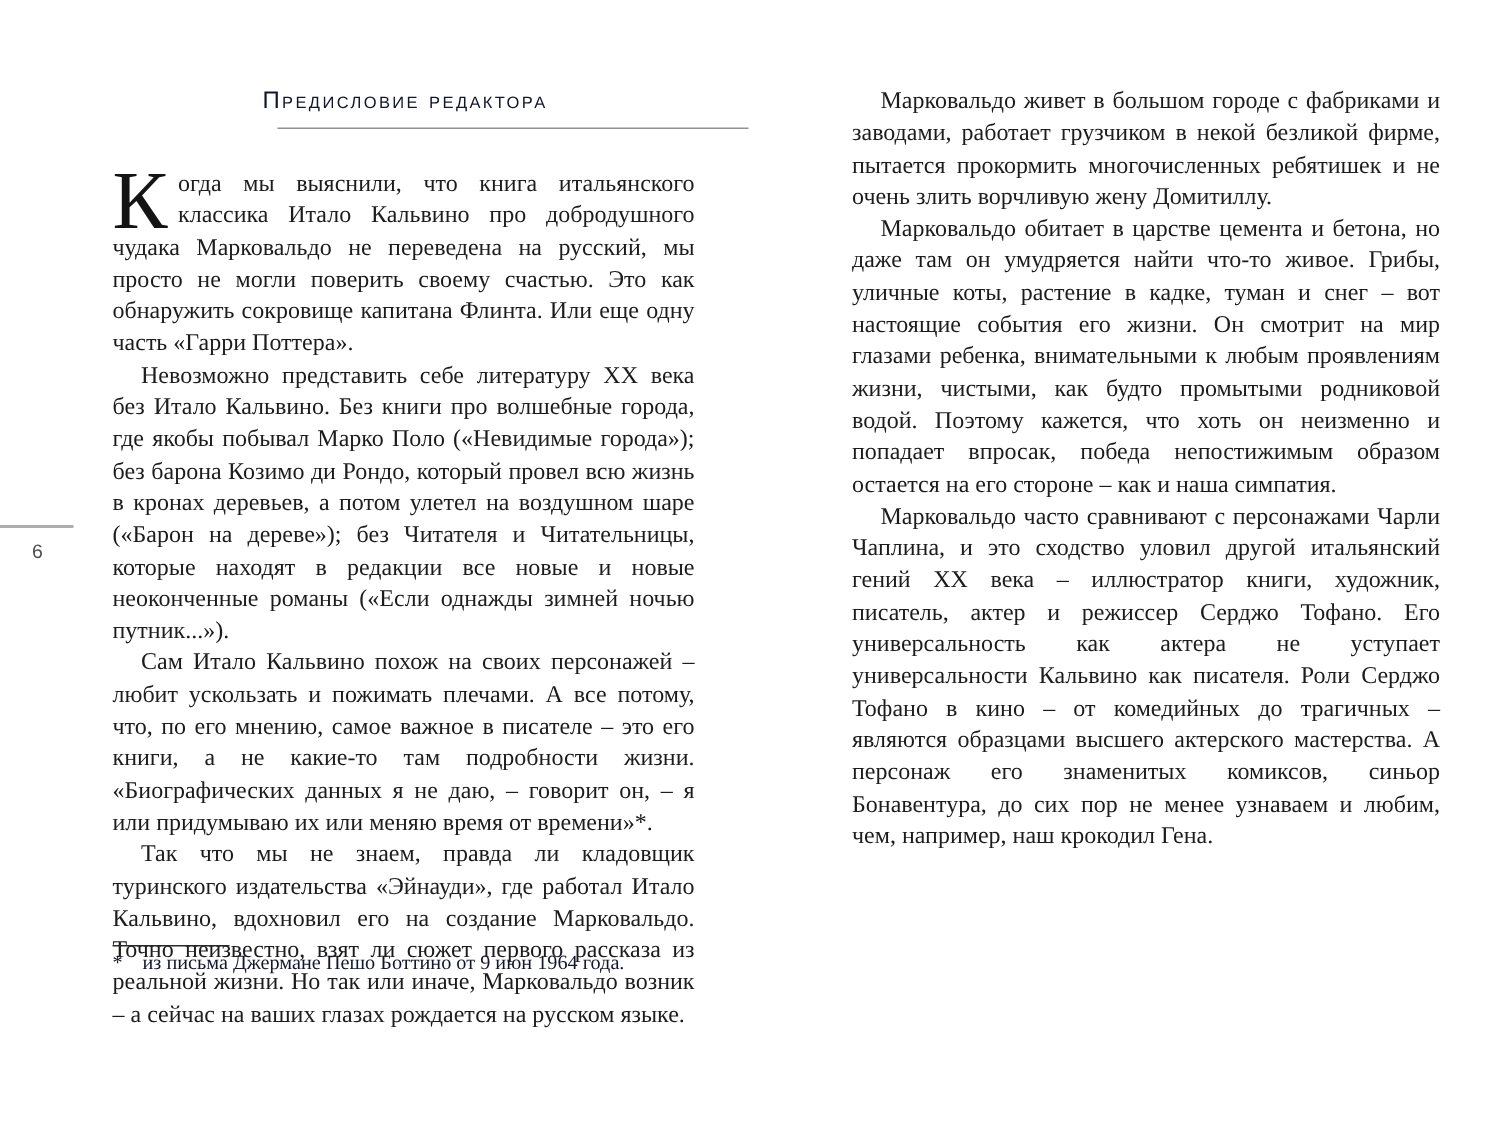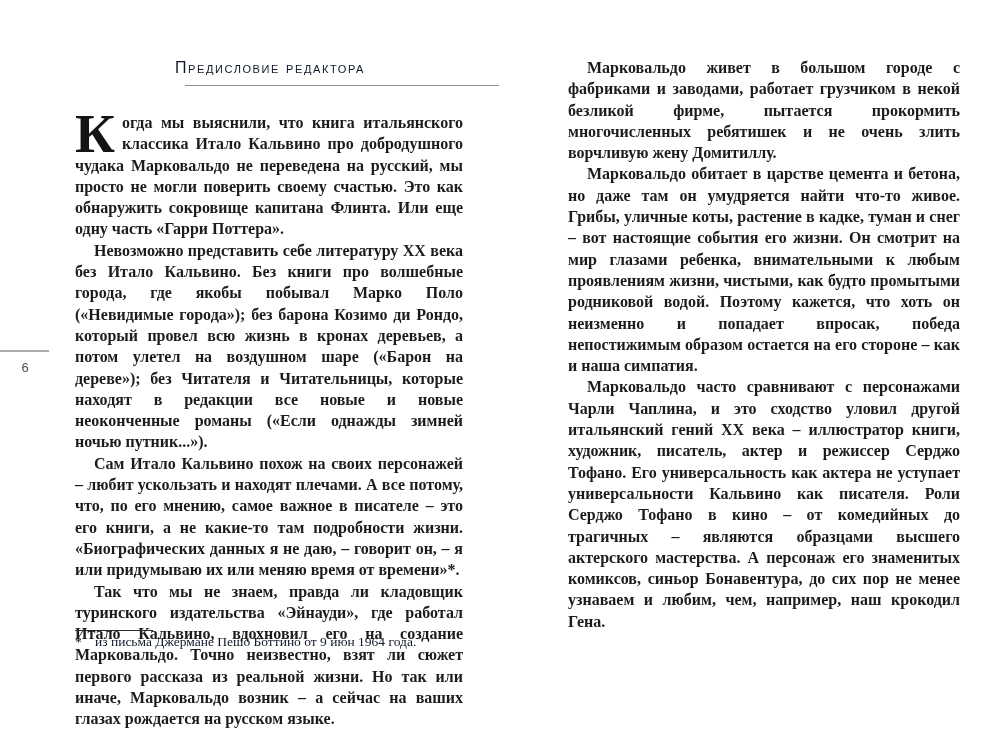--- a/index.html
+++ b/index.html
@@ -62,21 +62,20 @@
     font-size: 13px;
     color: #4f4f4f;
   }
 
   .body-col {
     position: absolute;
     text-align: justify;
     font-size: 16px;
     line-height: 21.3px;
     hyphens: auto;
-    font-weight: bold;
     -webkit-hyphens: auto;
   }
   .left-body {
     left: 75px;
     top: 112px;
     width: 388px;
   }
   .right-body {
     left: 568px;
     top: 57px;
@@ -128,21 +127,21 @@
   <div>
     <div class="chapter-header">Предисловие редактора</div>
     <div class="header-rule"></div>
 
     <div class="margin-rule"></div>
     <div class="page-number">6</div>
 
     <div class="body-col left-body">
       <p class="first-para"><span class="dropcap">К</span><span>огда мы выяснили, что книга итальянского классика Итало Кальвино про добродушного чудака Марковальдо не переведена на русский, мы просто не могли поверить своему счастью. Это как обнаружить сокровище капитана Флинта. Или еще одну часть «Гарри Поттера».</span></p>
       <p>Невозможно представить себе литературу XX века без Итало Кальвино. Без книги про волшебные города, где якобы побывал Марко Поло («Невидимые города»); без барона Козимо ди Рондо, который провел всю жизнь в кронах деревьев, а потом улетел на воздушном шаре («Барон на дереве»); без Читателя и Читательницы, которые находят в редакции все новые и новые неоконченные романы («Если однажды зимней ночью путник...»).</p>
-      <p>Сам Итало Кальвино похож на своих персонажей – любит ускользать и находят плечами. А все потому, что, по его мнению, самое важное в писателе – это его книги, а не какие-то там подробности жизни. «Биографических данных я не даю, – говорит он, – я или придумываю их или меняю время от времени»*.</p>
+      <p>Сам Итало Кальвино похож на своих персонажей – любит ускользать и пожимать плечами. А все потому, что, по его мнению, самое важное в писателе – это его книги, а не какие-то там подробности жизни. «Биографических данных я не даю, – говорит он, – я или придумываю их или меняю время от времени»*.</p>
       <p>Так что мы не знаем, правда ли кладовщик туринского издательства «Эйнауди», где работал Итало Кальвино, вдохновил его на создание Марковальдо. Точно неизвестно, взят ли сюжет первого рассказа из реальной жизни. Но так или иначе, Марковальдо возник – а сейчас на ваших глазах рождается на русском языке.</p>
     </div>
 
     <div class="footnote-rule"></div>
     <div class="footnote"><span class="fn-marker">*</span><span>из письма Джермане Пешо Боттино от 9 июн 1964 года.</span></div>
   </div>
 
   <div>
     <div class="body-col right-body">
       <p>Марковальдо живет в большом городе с фабриками и заводами, работает грузчиком в некой безликой фирме, пытается прокормить многочисленных ребятишек и не очень злить ворчливую жену Домитиллу.</p>

